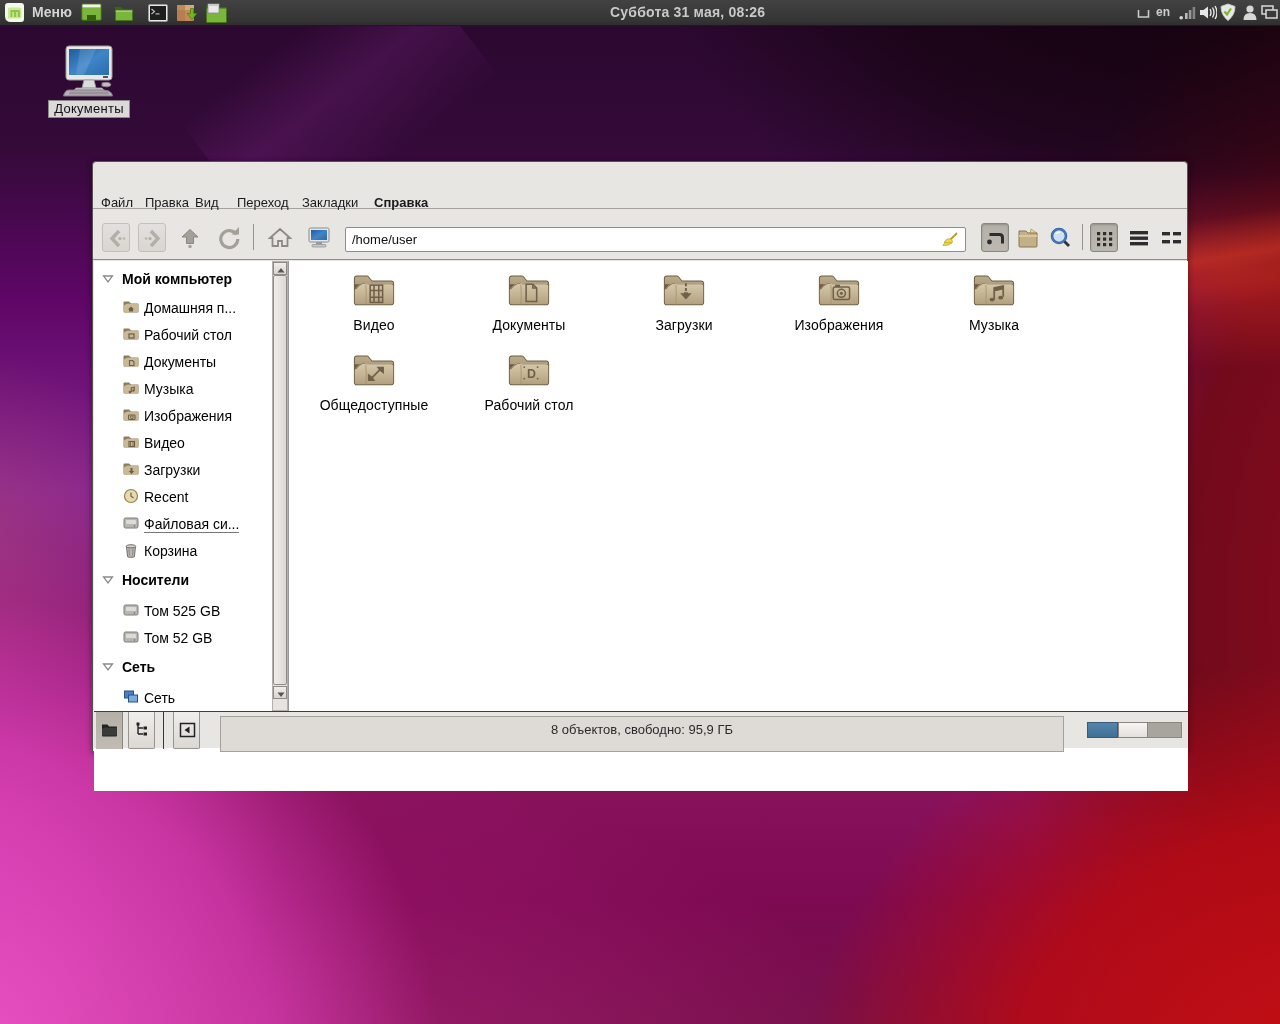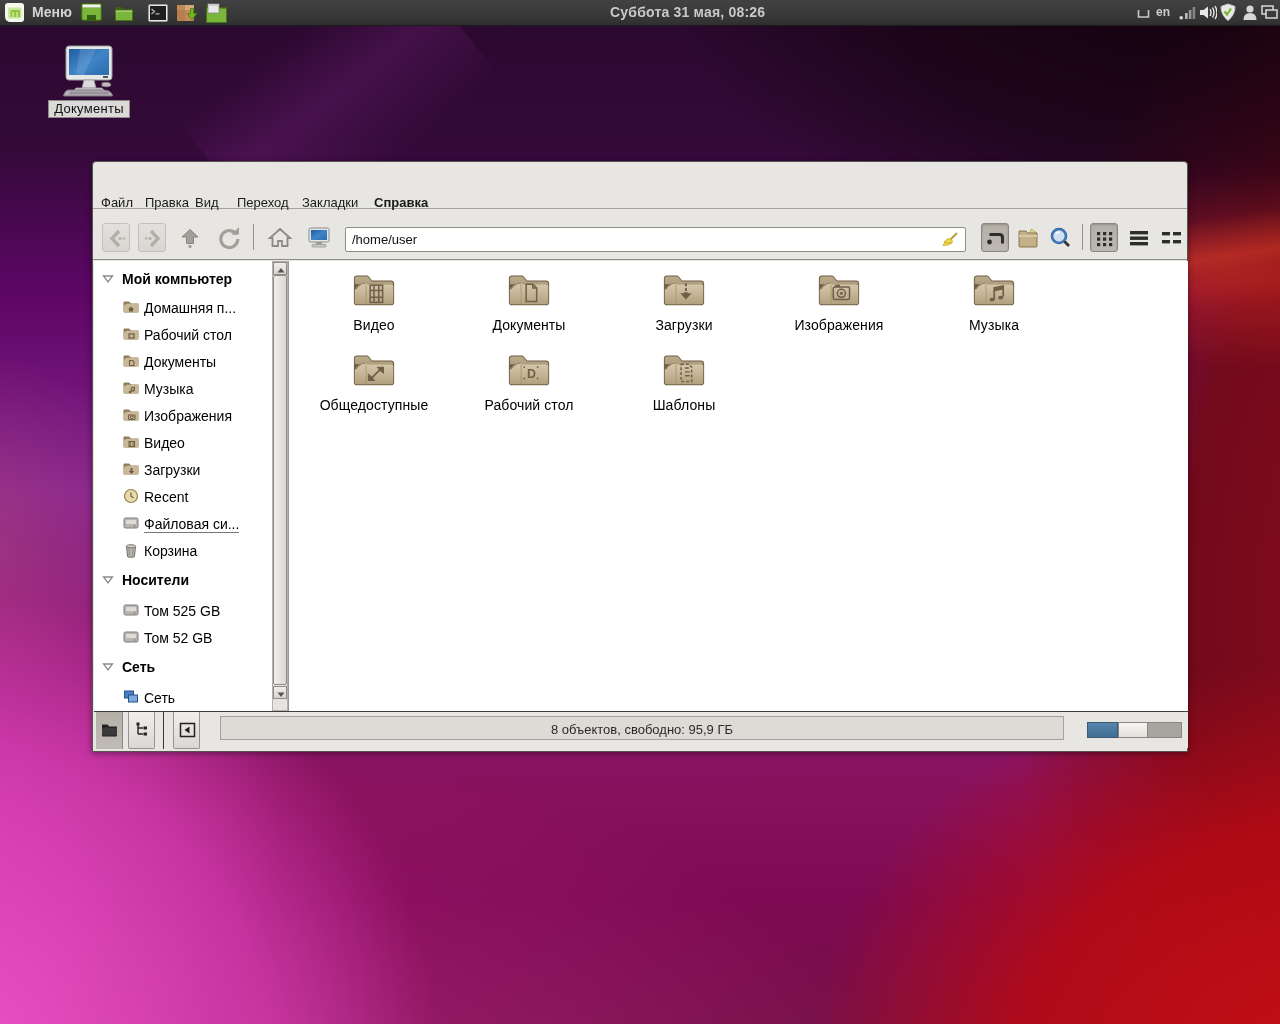--- a/index.html
+++ b/index.html
@@ -66,21 +66,21 @@
   position:absolute; left:252px; top:11px; width:621px; height:25px;
   background:#fff; border:1px solid #8f8d89; border-radius:2px;
   font-size:13px; color:#111; padding:4px 12px 0 6px;
 }
 .tbtn { position:absolute; top:7px; width:28px; height:29px; border-radius:3px; }
 .tbtn.disabled { background:linear-gradient(#e3e1dd,#d9d6d2); border:1px solid #c3c0bb; }
 .tbtn.pressed { background:linear-gradient(#b4b0a8,#bdb9b2); border:1px solid #8a8781; box-shadow:inset 0 1px 2px rgba(0,0,0,0.2); }
 .tsep { position:absolute; top:8px; width:1px; height:26px; background:#97948f; }
 
 
-#content { position:absolute; left:1px; top:99px; width:1094px; height:450px; background:#fff; }
+#content { position:absolute; left:1px; top:99px; width:1094px; height:530px; background:#fff; }
 #sidebar { position:absolute; left:0; top:0; width:178px; height:450px; background:#fff; font-size:14px; color:#000; overflow:hidden; }
 #sidescroll { position:absolute; left:178px; top:0; width:16px; height:450px; background:#e6e4e0; border:1px solid #b3b0ab; }
 .sc-btn { position:absolute; left:0; width:14px; height:13px; background:linear-gradient(#f0eeeb,#d8d5d1); border:1px solid #8f8c87; }
 #sc-thumb { position:absolute; left:0; top:13px; width:14px; height:410px; background:linear-gradient(90deg,#efedea,#dcd9d5); border:1px solid #8f8c87; border-radius:2px; }
 #sidesep { position:absolute; left:194px; top:0; width:1px; height:450px; background:#9a9894; }
 #main { position:absolute; left:195px; top:0; width:899px; height:450px; background:#fff; }
 
 .srow { position:absolute; left:0; width:178px; height:20px; white-space:nowrap; }
 .srow .ic { position:absolute; left:29px; top:1px; }
 .srow .tx { position:absolute; left:50px; top:2px; }
@@ -90,21 +90,21 @@
 
 .ficon { position:absolute; width:120px; text-align:center; }
 .ficon .lbl { margin-top:4px; font-size:14px; color:#000; letter-spacing:0.1px; }
 
 
 #statusbar {
   position:absolute; left:1px; top:549px; width:1094px; height:37px;
   background:#e8e6e3; border-top:1px solid #403e3b;
 }
 #statusbar .frame {
-  position:absolute; left:126px; top:4px; width:844px; height:24px;
+  position:absolute; left:126px; top:4px; width:844px; height:36px;
   background:#dedbd7; border:1px solid #a5a29e; 
   text-align:center; font-size:13px; color:#2b2b2b; padding-top:5px;
 }
 .sbtn { position:absolute; top:0px; width:27px; height:37px; }
 .sbtn.pressed { background:linear-gradient(#b4b0a8,#c0bcb5); border-right:1px solid #8a8781; }
 .sbtn.raised { background:linear-gradient(#f0eeeb,#dbd8d4); border:1px solid #989590; border-top:none; border-radius:0 0 2px 2px; }
 #zoomer { position:absolute; left:993px; top:10px; width:95px; height:16px; }
 #zoomer .b { position:absolute; left:0; top:0; width:31px; height:16px; background:linear-gradient(#5585ad,#416f95); border:1px solid #3a5a75; }
 #zoomer .t { position:absolute; left:31px; top:0; width:30px; height:16px; background:linear-gradient(#f6f5f3,#e3e1dd); border:1px solid #8a8781; }
 #zoomer .g { position:absolute; left:61px; top:0; width:34px; height:16px; background:#a8a49e; border:1px solid #8a8781; border-left:none; }
@@ -509,27 +509,20 @@
       <div class="ficon" style="left:180px;top:88px"><svg width="46" height="40" viewBox="0 0 48 40">
             <use href="#folder48"></use>
             <g fill="#70604a" font-family="Liberation Sans" font-size="13" font-weight="bold">
               <text x="22" y="29">D</text>
               <circle cx="19" cy="18" r="1"></circle>
               <circle cx="33" cy="18" r="1"></circle>
               <circle cx="19" cy="30" r="1"></circle>
               <circle cx="33" cy="30" r="1"></circle>
             </g>
           </svg><div class="lbl">Рабочий стол</div></div>
-      <div class="ficon" style="left:335px;top:88px"><svg width="46" height="40" viewBox="0 0 48 40">
-            <use href="#folder48"></use>
-            <g fill="none" stroke="#70604a">
-              <path d="M21,15 h8 l3,3 v15 h-11 z" stroke-width="1.6" stroke-dasharray="3 2"></path>
-              <path d="M25,19 h4 M25,23 h5 M25,27 h5" stroke-width="1.4"></path>
-            </g>
-          </svg><div class="lbl">Шаблоны</div></div>
     </div>
   </div>
   <div id="statusbar">
     <div class="sbtn pressed" style="left:2px;">
       <svg style="margin:10px 0 0 5px" width="17" height="16" viewBox="0 0 17 16">
           <path d="M1,2.5 h5.5 l1.5,2 h8 v9 a1,1 0 0 1 -1,1 H2 a1,1 0 0 1 -1,-1 z" fill="#222"></path>
           <path d="M1,6.8 q2,-1.6 4,-1.6 q5,1 11,0 v7.3 q0,1 -1,1 H2 q-1,0 -1,-1 z" fill="#3a3a3a"></path>
         </svg>
     </div>
     <div class="sbtn raised" style="left:34px;">

